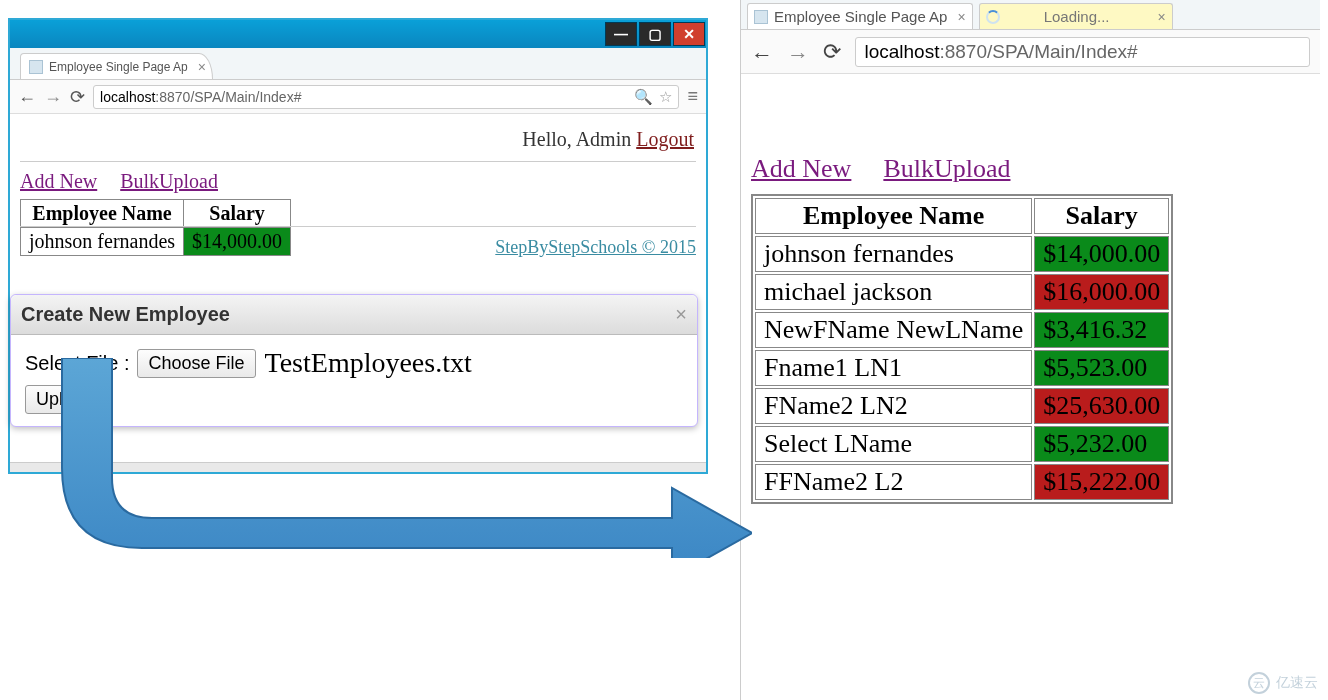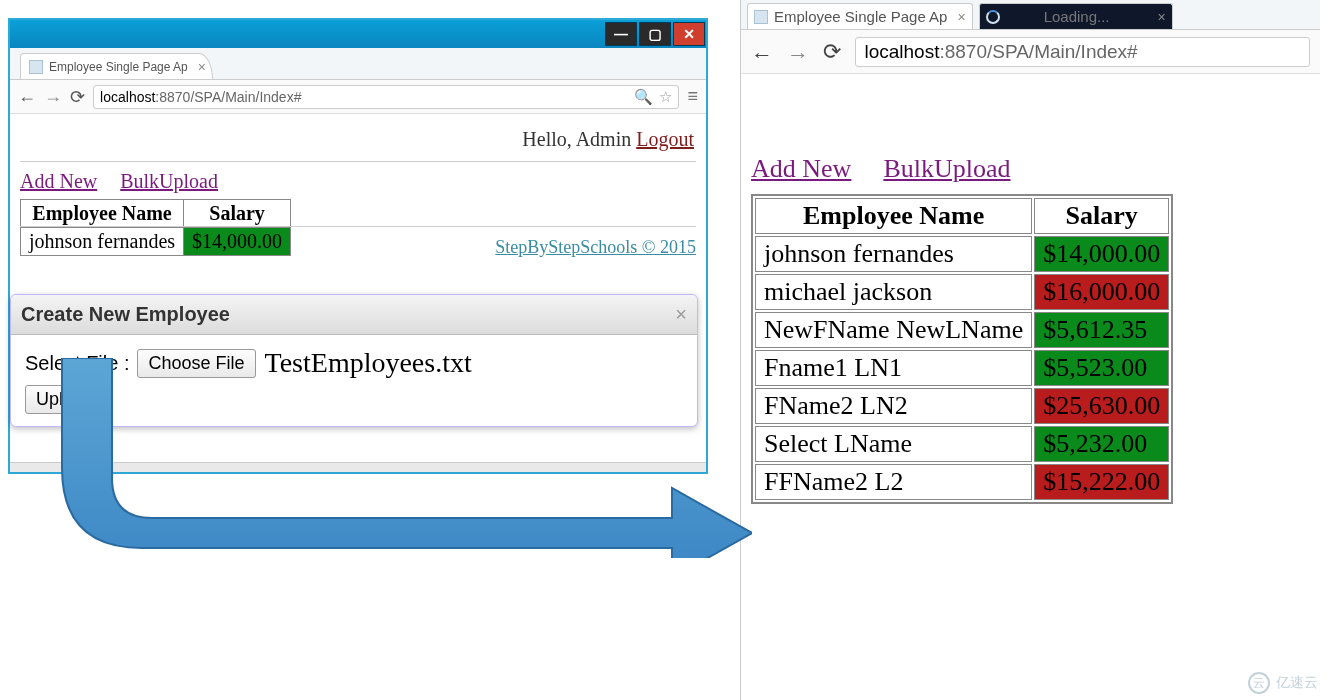--- a/index.html
+++ b/index.html
@@ -212,21 +212,21 @@
       border-top-right-radius:3px;
       display:flex;
       align-items:center;
       padding:0 6px;
       font-size:15px;
       color:#555;
       gap:6px;
       max-width:260px;
       margin-left:6px;
     }
-    .tab2.inactive { background:#0f172a; color:#777;gap:44px; }
+    .tab2.inactive { background:#fef9c3; color:#777;gap:44px; }
     .spinner {
       width:14px;height:14px;border:2px solid #cfe3f0;border-top-color:#4a90d9;border-radius:50%;
     }
     .addrrow2 {
       height:44px;
       display:flex;
       align-items:center;
       gap:14px;
       padding:0 10px;
       border-bottom:1px solid #ddd;
@@ -414,21 +414,21 @@
           <tr>
             <td>johnson fernandes</td>
             <td class="sal2-green">$14,000.00</td>
           </tr>
           <tr>
             <td>michael jackson</td>
             <td class="sal2-yellow">$16,000.00</td>
           </tr>
           <tr>
             <td>NewFName NewLName</td>
-            <td class="sal2-green">$5,612.35</td>
+            <td class="sal2-green">$3,416.32</td>
           </tr>
           <tr>
             <td>Fname1 LN1</td>
             <td class="sal2-green">$5,523.00</td>
           </tr>
           <tr>
             <td>FName2 LN2</td>
             <td class="sal2-yellow">$25,630.00</td>
           </tr>
           <tr>

